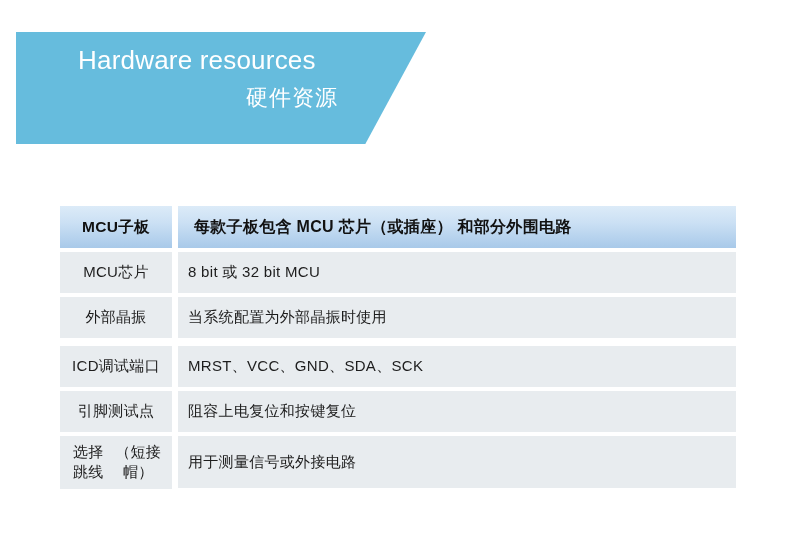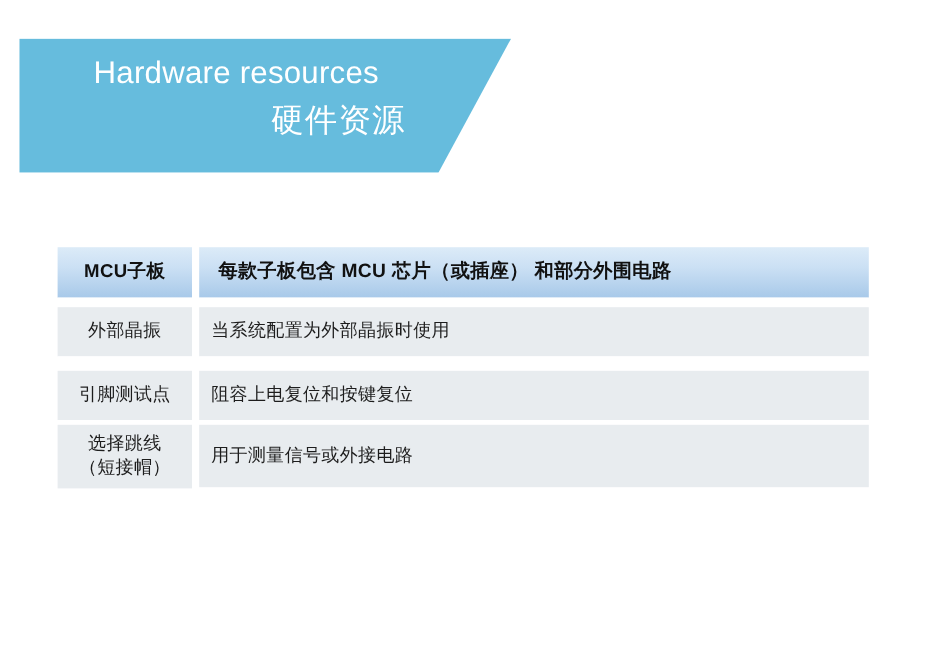--- a/index.html
+++ b/index.html
@@ -45,31 +45,31 @@
     white-space: nowrap;
     line-height: 1.1;
   }
   .banner-title-cn {
     position: absolute;
     left: 0;
     top: 54px;
     width: 322px;
     text-align: right;
     color: #ffffff;
-    font-size: 27px;
+    font-size: 22px;
     font-weight: 400;
     letter-spacing: 1px;
     white-space: nowrap;
     line-height: 1.1;
   }
 
   
   .res-table {
     position: absolute;
-    left: 48px;
+    left: 60px;
     top: 206px;
     width: 676px;
     border-collapse: separate;
     border-spacing: 0;
   }
   .res-table tr { }
   .res-table td {
     vertical-align: middle;
     padding: 0;
   }
@@ -124,21 +124,21 @@
 
   
   .sep-row td {
     height: 4px;
     background: #ffffff;
   }
 
   
   .label-lines {
     display: flex;
-    flex-direction: column;
+    flex-direction: row;
     align-items: center;
     justify-content: center;
     line-height: 1.35;
   }
   .tall .cell {
     min-height: 52px;
   }
 </style>
 </head>
 <body>
@@ -163,20 +163,29 @@
         <div class="cell desc">每款子板包含 MCU 芯片（或插座） 和部分外围电路</div>
       </td>
     </tr>
 
     <tr class="sep-row">
       <td></td>
       <td></td>
       <td></td>
     </tr>
 
+    <tr>
+      <td class="col-label">
+        <div class="cell label">MCU芯片</div>
+      </td>
+      <td class="col-gap"></td>
+      <td class="col-desc">
+        <div class="cell desc">8 bit 或 32 bit MCU</div>
+      </td>
+    </tr>
 
     <tr class="sep-row">
       <td></td>
       <td></td>
       <td></td>
     </tr>
 
     <tr>
       <td class="col-label">
         <div class="cell label">外部晶振</div>
@@ -193,20 +202,29 @@
       <td></td>
     </tr>
 
 
     <tr class="sep-row">
       <td></td>
       <td></td>
       <td></td>
     </tr>
 
+    <tr>
+      <td class="col-label">
+        <div class="cell label">ICD调试端口</div>
+      </td>
+      <td class="col-gap"></td>
+      <td class="col-desc">
+        <div class="cell desc">MRST、VCC、GND、SDA、SCK</div>
+      </td>
+    </tr>
 
     <tr class="sep-row">
       <td></td>
       <td></td>
       <td></td>
     </tr>
 
     <tr>
       <td class="col-label">
         <div class="cell label">引脚测试点</div>

